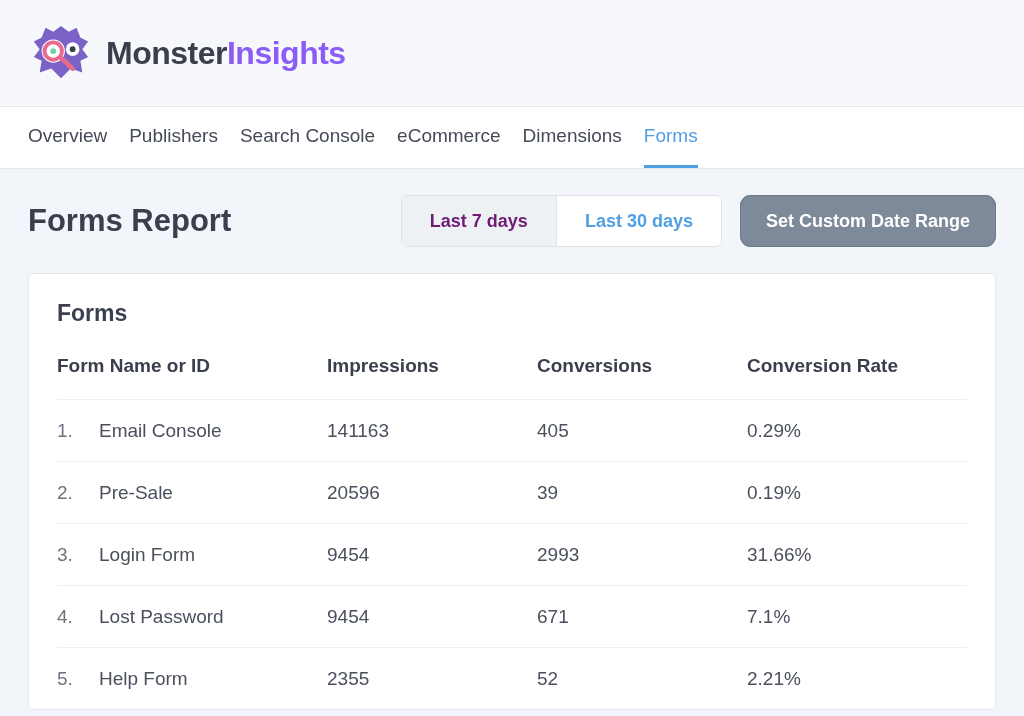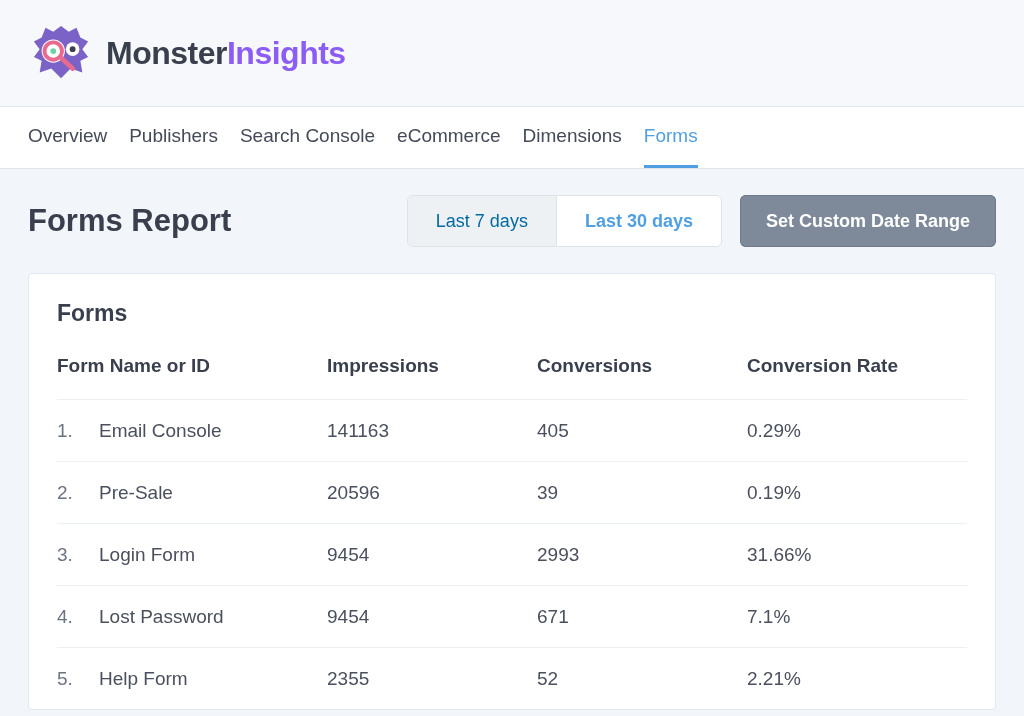--- a/index.html
+++ b/index.html
@@ -60,42 +60,42 @@
   }
   .range-group {
     display: flex;
     border: 1px solid #dfe3e8;
     border-radius: 6px;
     overflow: hidden;
     height: 52px;
   }
   .range-btn {
     background: #eef1f4;
-    color: #0369a1;
+    color: #701a75;
     font-size: 18px;
-    font-weight: 400;
+    font-weight: 700;
     padding: 0 28px;
     display: flex; align-items: center;
     cursor: pointer;
   }
   .range-btn + .range-btn { border-left: 1px solid #dfe3e8; }
   .range-btn.active {
     background: #fff;
     color: #509fe2;
     font-weight: 700;
   }
   .custom-range-btn {
     height: 52px;
     padding: 0 26px;
     background: #7e8a9a;
     color: #fff;
     font-size: 18px;
     font-weight: 700;
     border: none;
-    border-radius: 6px;
+    border-radius: 11px;
     cursor: pointer;
     box-shadow: inset 0 0 0 1px #6f7b8a;
   }
 
   .card {
     margin: 8px 28px 0 28px;
     background: #fff;
     border: 1px solid #e3e8ee;
     border-radius: 4px;
     padding: 26px 28px 0 28px;

